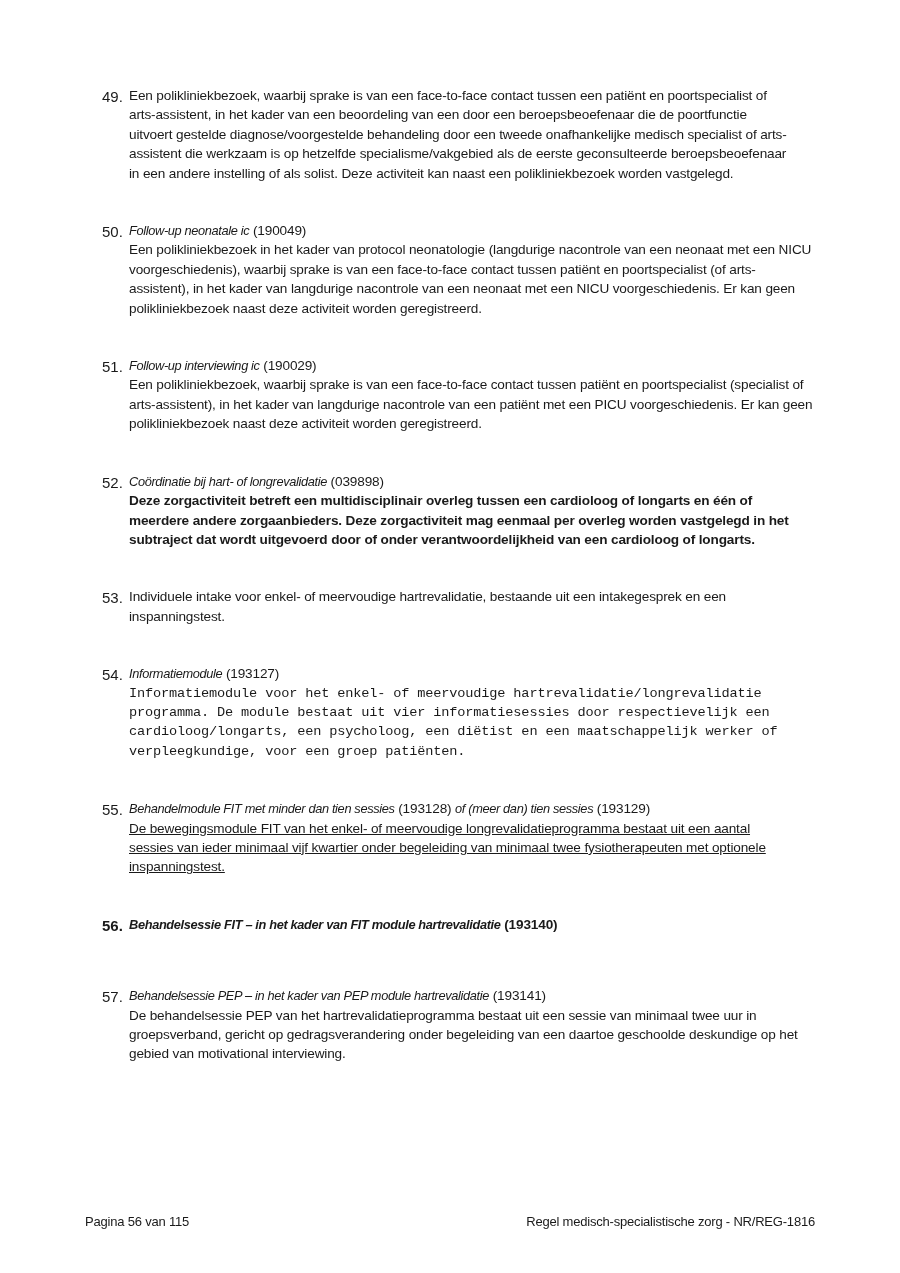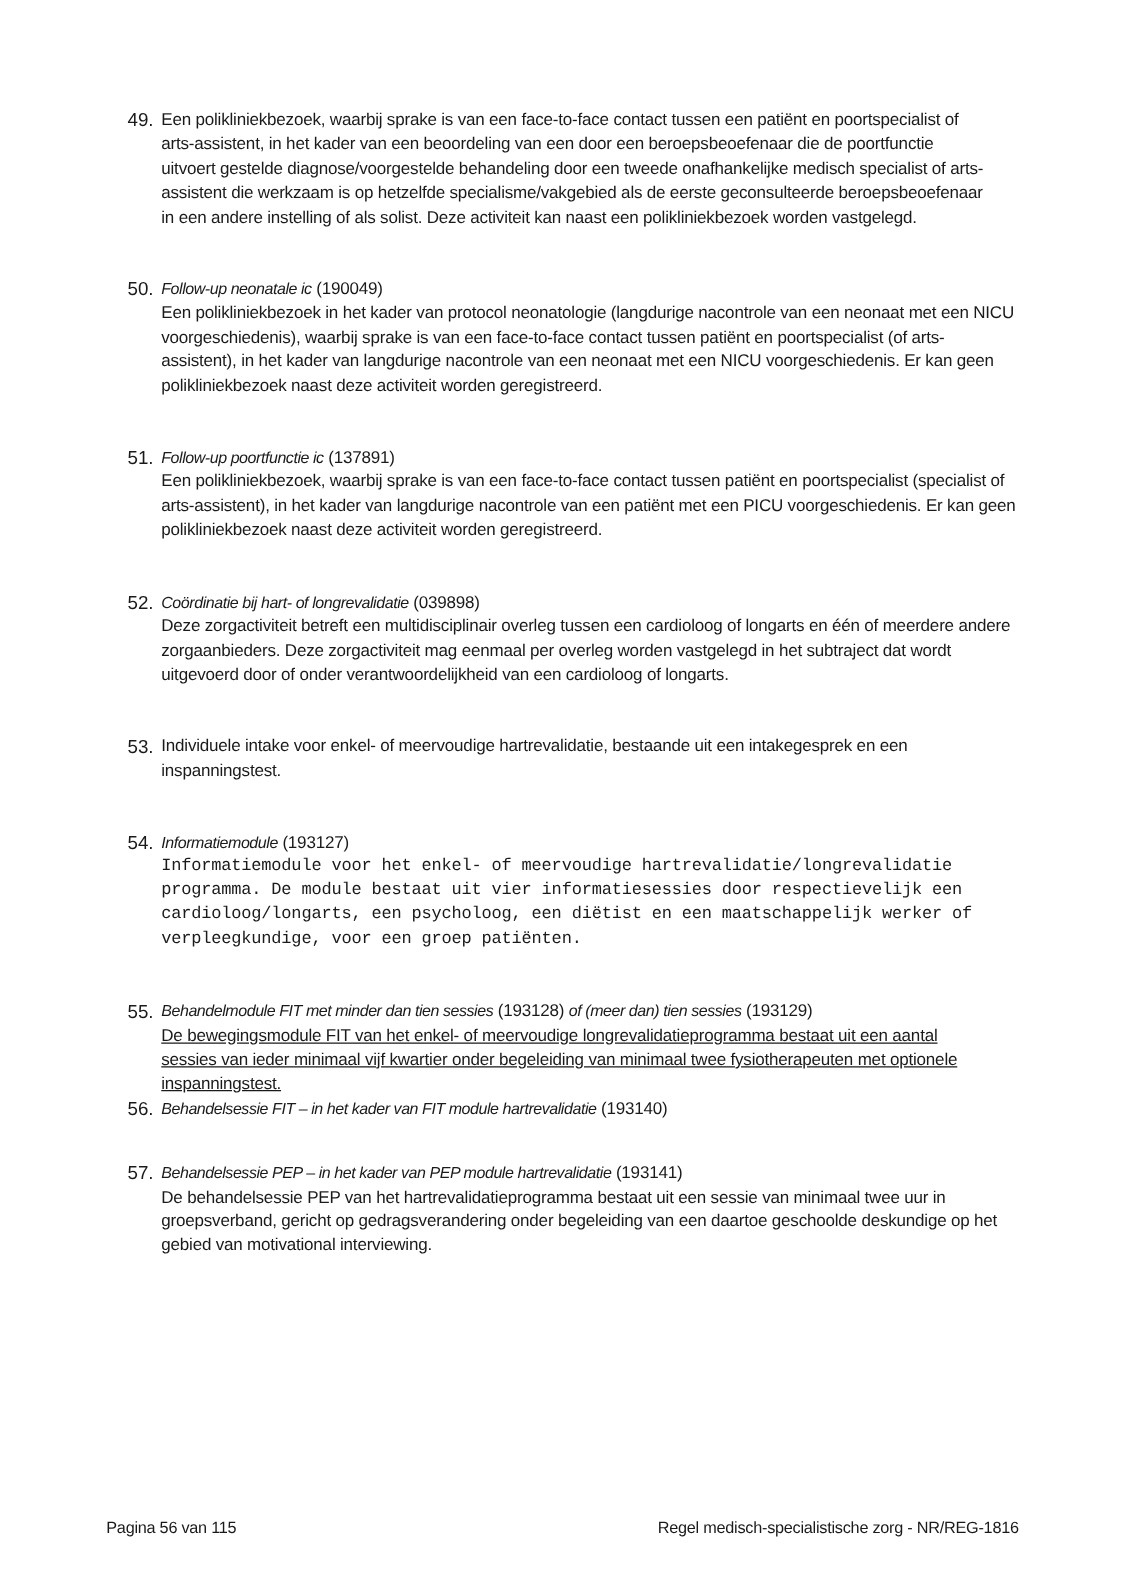--- a/index.html
+++ b/index.html
@@ -84,55 +84,55 @@
       <span class="item-number">50.</span>
       <span class="item-heading">
         <span class="item-title">Follow-up neonatale ic</span><span class="item-code"> (190049)</span>
       </span>
       <span class="item-body" style="width:685px;">Een polikliniekbezoek in het kader van protocol neonatologie (langdurige nacontrole van een neonaat met een NICU voorgeschiedenis), waarbij sprake is van een face-to-face contact tussen patiënt en poortspecialist (of arts-assistent), in het kader van langdurige nacontrole van een neonaat met een NICU voorgeschiedenis. Er kan geen polikliniekbezoek naast deze activiteit worden geregistreerd.</span>
     </div>
 
     <div class="item" style="margin-bottom:38px;">
       <span class="item-number">51.</span>
       <span class="item-heading">
-        <span class="item-title">Follow-up poortfunctie ic</span><span class="item-code"> (137891)</span>
+        <span class="item-title">Follow-up interviewing ic</span><span class="item-code"> (190029)</span>
       </span>
       <span class="item-body" style="width:685px;">Een polikliniekbezoek, waarbij sprake is van een face-to-face contact tussen patiënt en poortspecialist (specialist of arts-assistent), in het kader van langdurige nacontrole van een patiënt met een PICU voorgeschiedenis. Er kan geen polikliniekbezoek naast deze activiteit worden geregistreerd.</span>
     </div>
 
     <div class="item" style="margin-bottom:38px;">
       <span class="item-number">52.</span>
       <span class="item-heading">
         <span class="item-title">Coördinatie bij hart- of longrevalidatie</span><span class="item-code"> (039898)</span>
       </span>
-      <span class="item-body" style="width:685px;">Deze zorgactiviteit betreft een multidisciplinair overleg tussen een cardioloog of longarts en één of meerdere andere zorgaanbieders. Deze zorgactiviteit mag eenmaal per overleg worden vastgelegd in het subtraject dat wordt uitgevoerd door of onder verantwoordelijkheid van een cardioloog of longarts.</span>
+      <span class="item-body" style="width:685px;font-weight:bold;">Deze zorgactiviteit betreft een multidisciplinair overleg tussen een cardioloog of longarts en één of meerdere andere zorgaanbieders. Deze zorgactiviteit mag eenmaal per overleg worden vastgelegd in het subtraject dat wordt uitgevoerd door of onder verantwoordelijkheid van een cardioloog of longarts.</span>
     </div>
 
     <div class="item" style="margin-bottom:38px;">
       <span class="item-number">53.</span>
       <span class="item-body" style="width:670px;">Individuele intake voor enkel- of meervoudige hartrevalidatie, bestaande uit een intakegesprek en een inspanningstest.</span>
     </div>
 
     <div class="item" style="margin-bottom:38px;">
       <span class="item-number">54.</span>
       <span class="item-heading">
         <span class="item-title">Informatiemodule</span><span class="item-code"> (193127)</span>
       </span>
       <span class="item-body" style="width:660px;font-family:Liberation Mono, monospace;">Informatiemodule voor het enkel- of meervoudige hartrevalidatie/longrevalidatie programma. De module bestaat uit vier informatiesessies door respectievelijk een cardioloog/longarts, een psycholoog, een diëtist en een maatschappelijk werker of verpleegkundige, voor een groep patiënten.</span>
     </div>
 
-    <div class="item" style="">
+    <div class="item" style="margin-bottom:38px;">
       <span class="item-number">55.</span>
       <span class="item-heading">
         <span class="item-title">Behandelmodule FIT met minder dan tien sessies</span><span class="item-code"> (193128) </span><span class="item-title-extra">of (meer dan) tien sessies</span><span class="item-code"> (193129)</span>
       </span>
       <span class="item-body" style="width:640px;text-decoration:underline;">De bewegingsmodule FIT van het enkel- of meervoudige longrevalidatieprogramma bestaat uit een aantal sessies van ieder minimaal vijf kwartier onder begeleiding van minimaal twee fysiotherapeuten met optionele inspanningstest.</span>
     </div>
 
-    <div class="item" style="margin-bottom:32px;">
+    <div class="item" style="margin-bottom:52px;font-weight:bold;">
       <span class="item-number">56.</span>
       <span class="item-heading">
         <span class="item-title">Behandelsessie FIT – in het kader van FIT module hartrevalidatie</span><span class="item-code"> (193140)</span>
       </span>
     </div>
 
     <div class="item">
       <span class="item-number">57.</span>
       <span class="item-heading">
         <span class="item-title">Behandelsessie PEP – in het kader van PEP module hartrevalidatie</span><span class="item-code"> (193141)</span>

